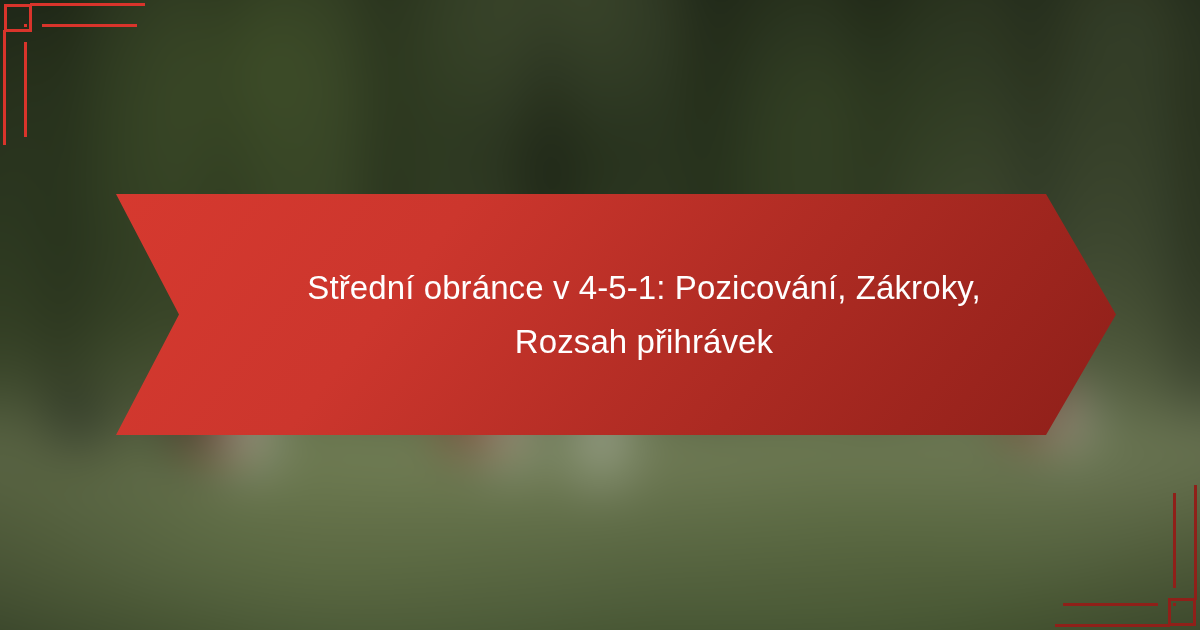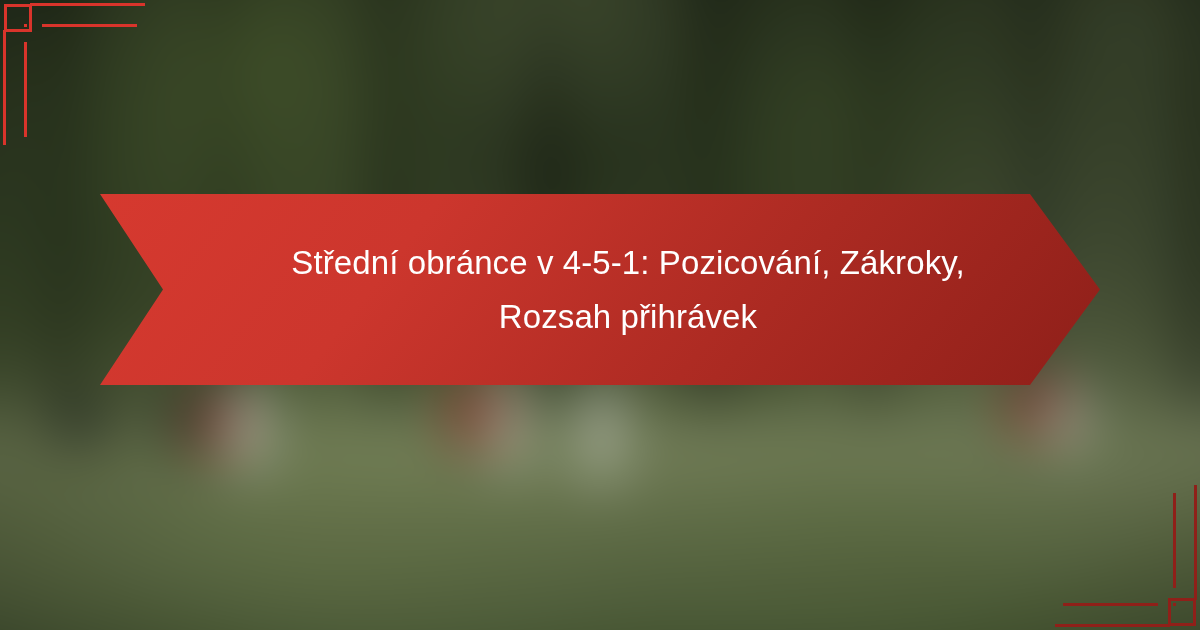--- a/index.html
+++ b/index.html
@@ -120,24 +120,24 @@
   
   .c-v1 { left: 3px;  top: 30px;  width: 3px;   height: 115px; }
   
   .c-v2 { left: 24px; top: 42px;  width: 3px;   height: 95px; }
   
   .c-e1 { top: 24px; left: 24px; width: 3px; height: 3px; }
 
   
   .banner {
     position: absolute;
-    left: 100px;
+    left: 116px;
     top: 194px;
     width: 1000px;
-    height: 191px;
+    height: 241px;
     background: linear-gradient(128deg, #d6392f 0%, #cc362d 30%, #ab2a22 66%, #8e1f19 100%);
     -webkit-clip-path: polygon(0% 0%, 100% 0%, 100% 50%, 100% 100%, 0% 100%, 6.3% 50%);
     clip-path: polygon(0% 0%, 93.0% 0%, 100% 50%, 93.0% 100%, 0% 100%, 6.3% 50%);
     display: flex;
     align-items: center;
     justify-content: center;
   }
 
   .banner-title {
     width: 760px;

